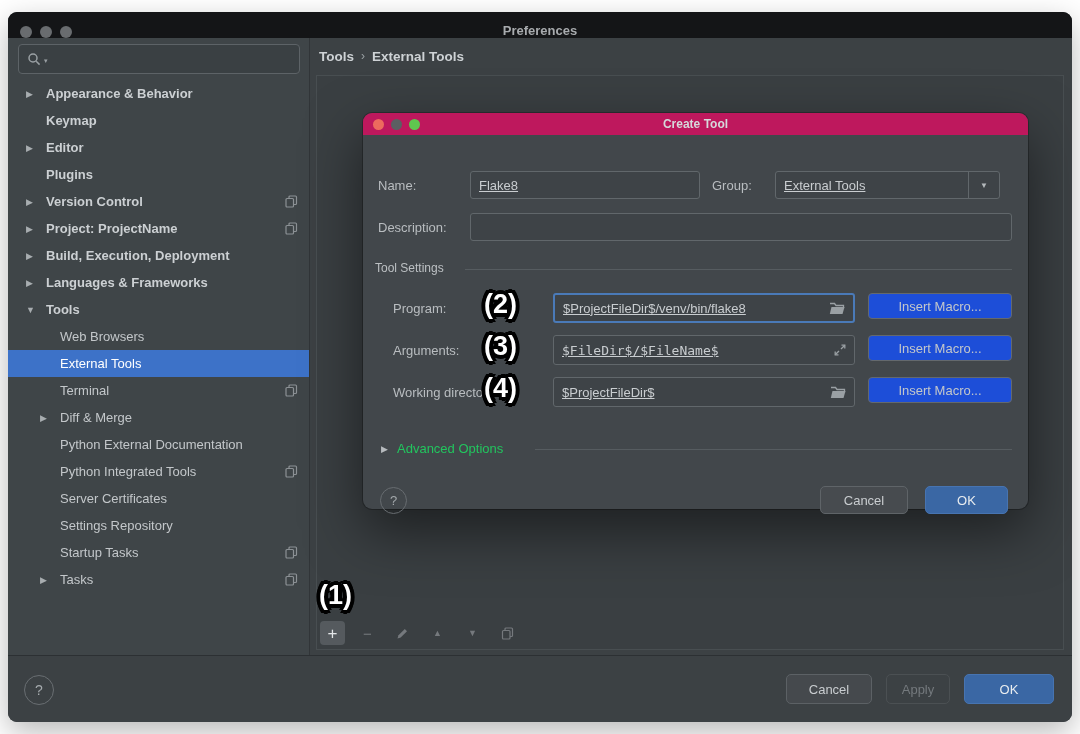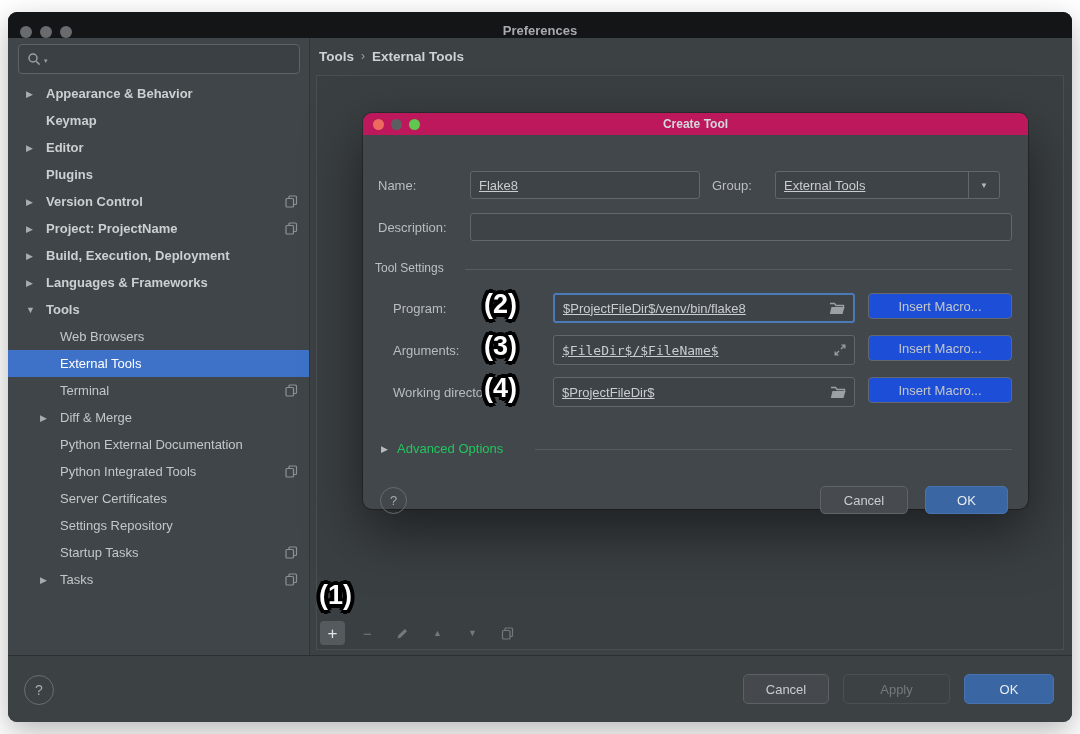--- a/index.html
+++ b/index.html
@@ -64,21 +64,21 @@
       -3px 3px 0 #000, 0 4px 0 #000, 3px 3px 0 #000,
       -2px -2px 0 #000, 2px -2px 0 #000, -2px 2px 0 #000, 2px 2px 0 #000;
   }
   .a1 { left:2px; bottom:40px; }
 
   
   .footer { flex:0 0 67px; background:#3c4144; border-top:1px solid #2c3033; position:relative; }
   .help-btn { position:absolute; left:16px; top:19px; width:30px; height:30px; border-radius:50%; border:1px solid #696e72; background:transparent; color:#a5aaad; font-size:14px; font-family:inherit; }
   .footer-buttons { position:absolute; right:18px; top:18px; display:flex; gap:14px; }
   .btn { height:30px; border-radius:5px; font-size:13px; background:#45494d; color:#c9cdd0; border:1px solid #5c6165; font-family:inherit; padding:0; }
-  .btn.w-cancel { width:86px; } .btn.w-apply { width:107px; } .btn.w-ok { width:90px; }
+  .btn.w-cancel { width:86px; } .btn.w-apply { width:64px; } .btn.w-ok { width:90px; }
   .btn.disabled { background:transparent; border-color:#4b5053; color:#74797d; }
   .btn.primary { background:#3a67a4; border-color:#4774b1; color:#e8ecef; }
 
   
   .dialog { position:absolute; left:355px; top:101px; width:665px; height:396px; z-index:10;
     background:#42474b; border-radius:9px; box-shadow:0 22px 55px rgba(0,0,0,.5), 0 0 0 1px rgba(0,0,0,.25); }
   .dtitlebar { height:22px; background:#be185d; border-radius:9px 9px 0 0; position:relative; display:flex; align-items:center; }
   .dlights { display:flex; gap:7px; margin-left:10px; z-index:2; }
   .dlight { width:11px; height:11px; border-radius:50%; }
   .dlight.red { background:#ed6a5e; } .dlight.gray { background:#5c5f62; } .dlight.green { background:#5fc64f; }

